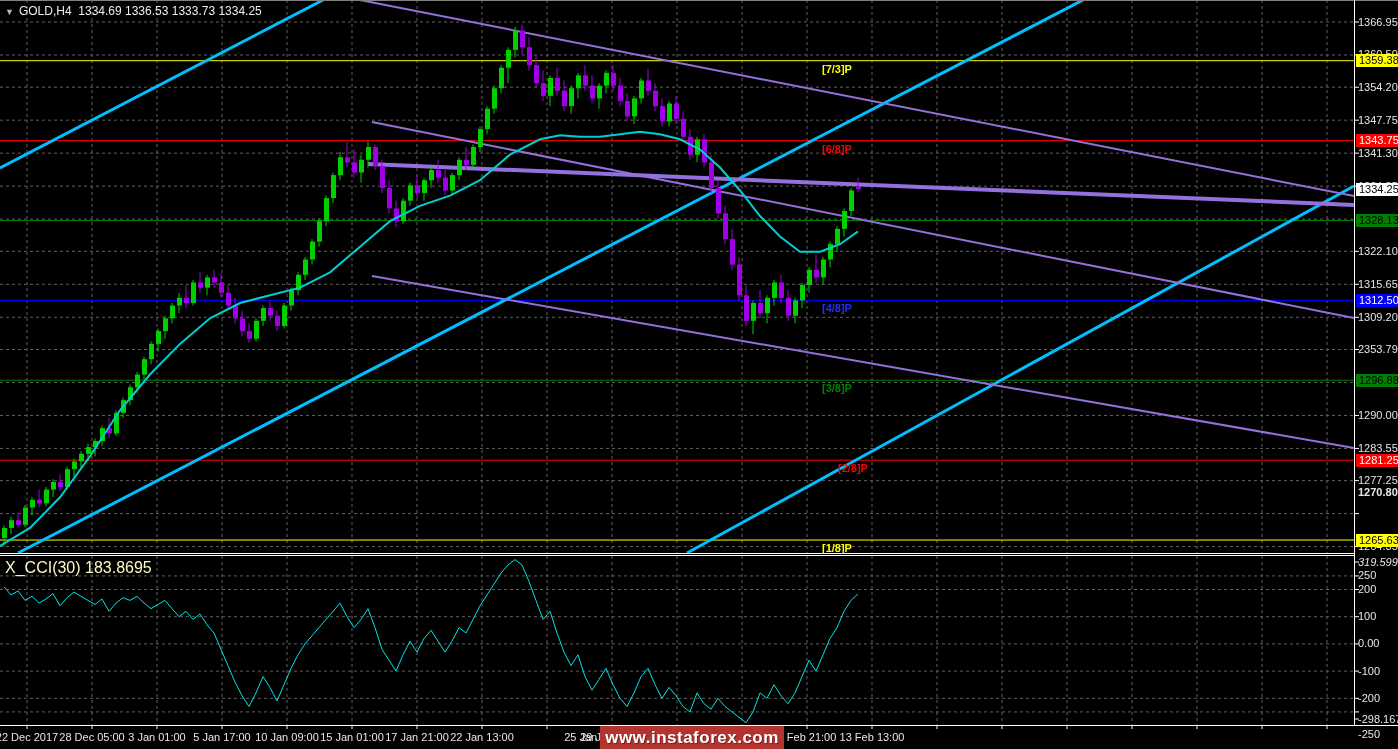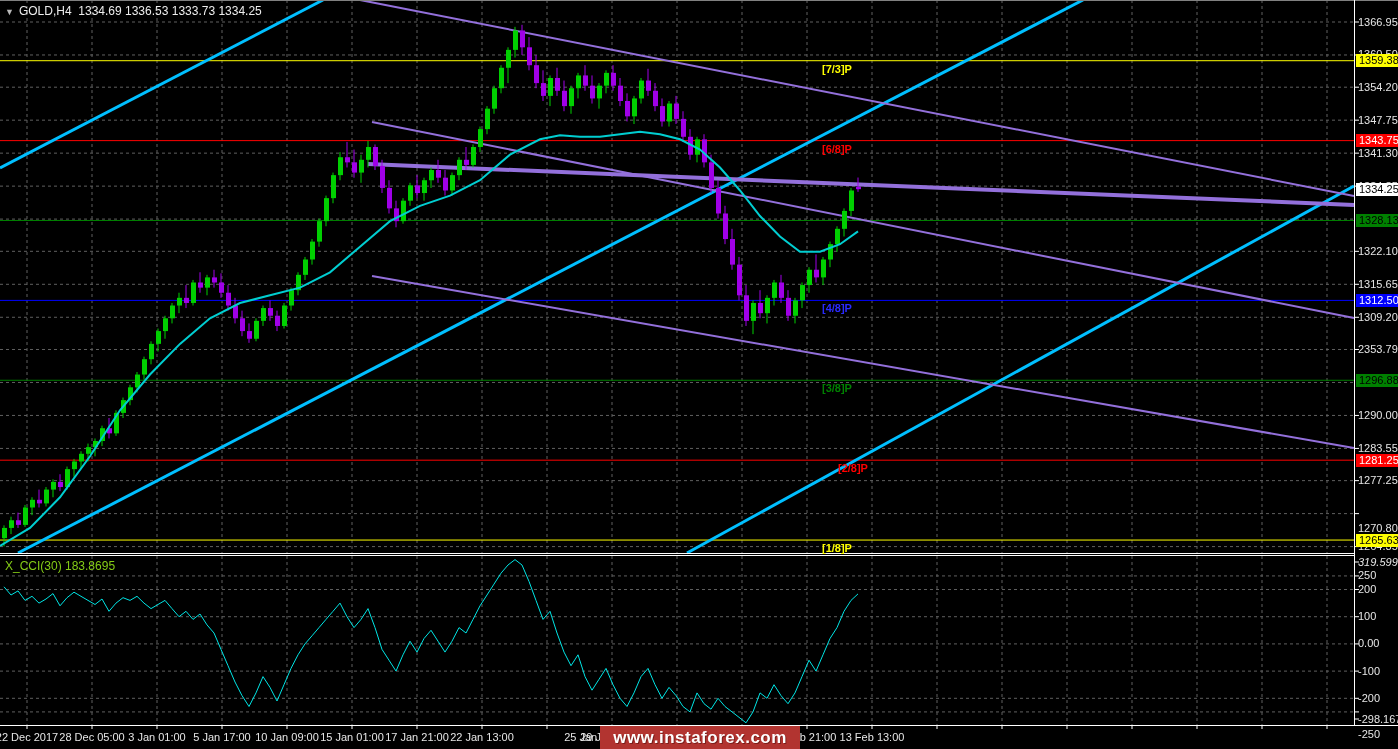--- a/index.html
+++ b/index.html
@@ -6,22 +6,22 @@
   #window{position:relative;width:1398px;height:749px;background:#000;overflow:hidden;
           font-family:"Liberation Sans",sans-serif;}
   #chart-svg{position:absolute;left:0;top:0;}
   .axlabel{position:absolute;font-size:11px;color:#E6E6E6;white-space:nowrap;line-height:13px;}
   .pricelabel{left:1358px;}
   .hl{padding:0 3px;left:1356px;font-weight:normal;}
   .timelabel{transform:translateX(-50%);top:731px;}
   .murrey{position:absolute;font-size:11px;font-weight:bold;white-space:nowrap;}
   #header{position:absolute;left:5px;top:4px;font-size:12px;color:#EDEDED;white-space:nowrap;z-index:6;}
   #header .tri{color:#B8B8B8;font-size:9px;margin-right:5px;}
-  #cci-label{position:absolute;left:5px;top:559px;font-size:12px;color:#84cc16;z-index:6;}
-  #watermark{position:absolute;left:600px;top:726px;width:200px;height:23px;z-index:8;
+  #cci-label{position:absolute;left:5px;top:559px;font-size:16px;color:#fef9c3;z-index:6;}
+  #watermark{position:absolute;left:600px;top:726px;width:184px;height:23px;z-index:8;
              display:flex;align-items:center;justify-content:center;}
   #watermark span{font-size:17px;font-weight:bold;letter-spacing:.5px;}
   #labels-layer{position:absolute;left:0;top:0;width:1398px;height:594px;z-index:4;pointer-events:none;border-radius:11px;}
 </style>
 </head>
 <body>
 
 <div id="window">
   <svg id="chart-svg" width="1398" height="749">
       <line x1="27" y1="0" x2="27" y2="553" stroke="#606060" stroke-width="1" stroke-dasharray="3,3"></line>
@@ -410,21 +410,21 @@
       <div class="axlabel pricelabel" style="top: 113.67px;">1347.75</div>
       <div class="axlabel pricelabel" style="top: 146.648px;">1341.30</div>
       <div class="axlabel pricelabel" style="top: 179.627px;">1334.85</div>
       <div class="axlabel pricelabel" style="top: 244.818px;">1322.10</div>
       <div class="axlabel pricelabel" style="top: 277.797px;">1315.65</div>
       <div class="axlabel pricelabel" style="top: 310.776px;">1309.20</div>
       <div class="axlabel pricelabel" style="top: 342.988px;">2353.79</div>
       <div class="axlabel pricelabel" style="top: 408.945px;">1290.00</div>
       <div class="axlabel pricelabel" style="top: 441.924px;">1283.55</div>
       <div class="axlabel pricelabel" style="top: 474.136px;">1277.25</div>
-      <div class="axlabel pricelabel" style="top: 522px;">1270.80</div>
+      <div class="axlabel pricelabel" style="top: 486px; font-weight: bold;">1270.80</div>
       <div class="axlabel pricelabel" style="top: 540.094px;">1264.35</div>
       <div class="axlabel hl" style="top: 54.2054px; background: rgb(255, 255, 0); color: rgb(0, 0, 0);">1359.38</div>
       <div class="axlabel hl" style="top: 134.122px; background: rgb(255, 0, 0); color: rgb(255, 255, 255);">1343.75</div>
       <div class="axlabel hl" style="top: 182.695px; background: rgb(255, 255, 255); color: rgb(0, 0, 0);">1334.25</div>
       <div class="axlabel hl" style="top: 213.987px; background: rgb(0, 128, 0); color: rgb(0, 0, 0);">1328.13</div>
       <div class="axlabel hl" style="top: 293.903px; background: rgb(0, 0, 255); color: rgb(255, 255, 255);">1312.50</div>
       <div class="axlabel hl" style="top: 373.768px; background: rgb(0, 128, 0); color: rgb(0, 0, 0);">1296.88</div>
       <div class="axlabel hl" style="top: 453.684px; background: rgb(255, 0, 0); color: rgb(255, 255, 255);">1281.25</div>
       <div class="axlabel hl" style="top: 533.549px; background: rgb(255, 255, 0); color: rgb(0, 0, 0);">1265.63</div>
       <div class="axlabel pricelabel" style="top: 555.5px; font-style: italic;">319.599</div>

